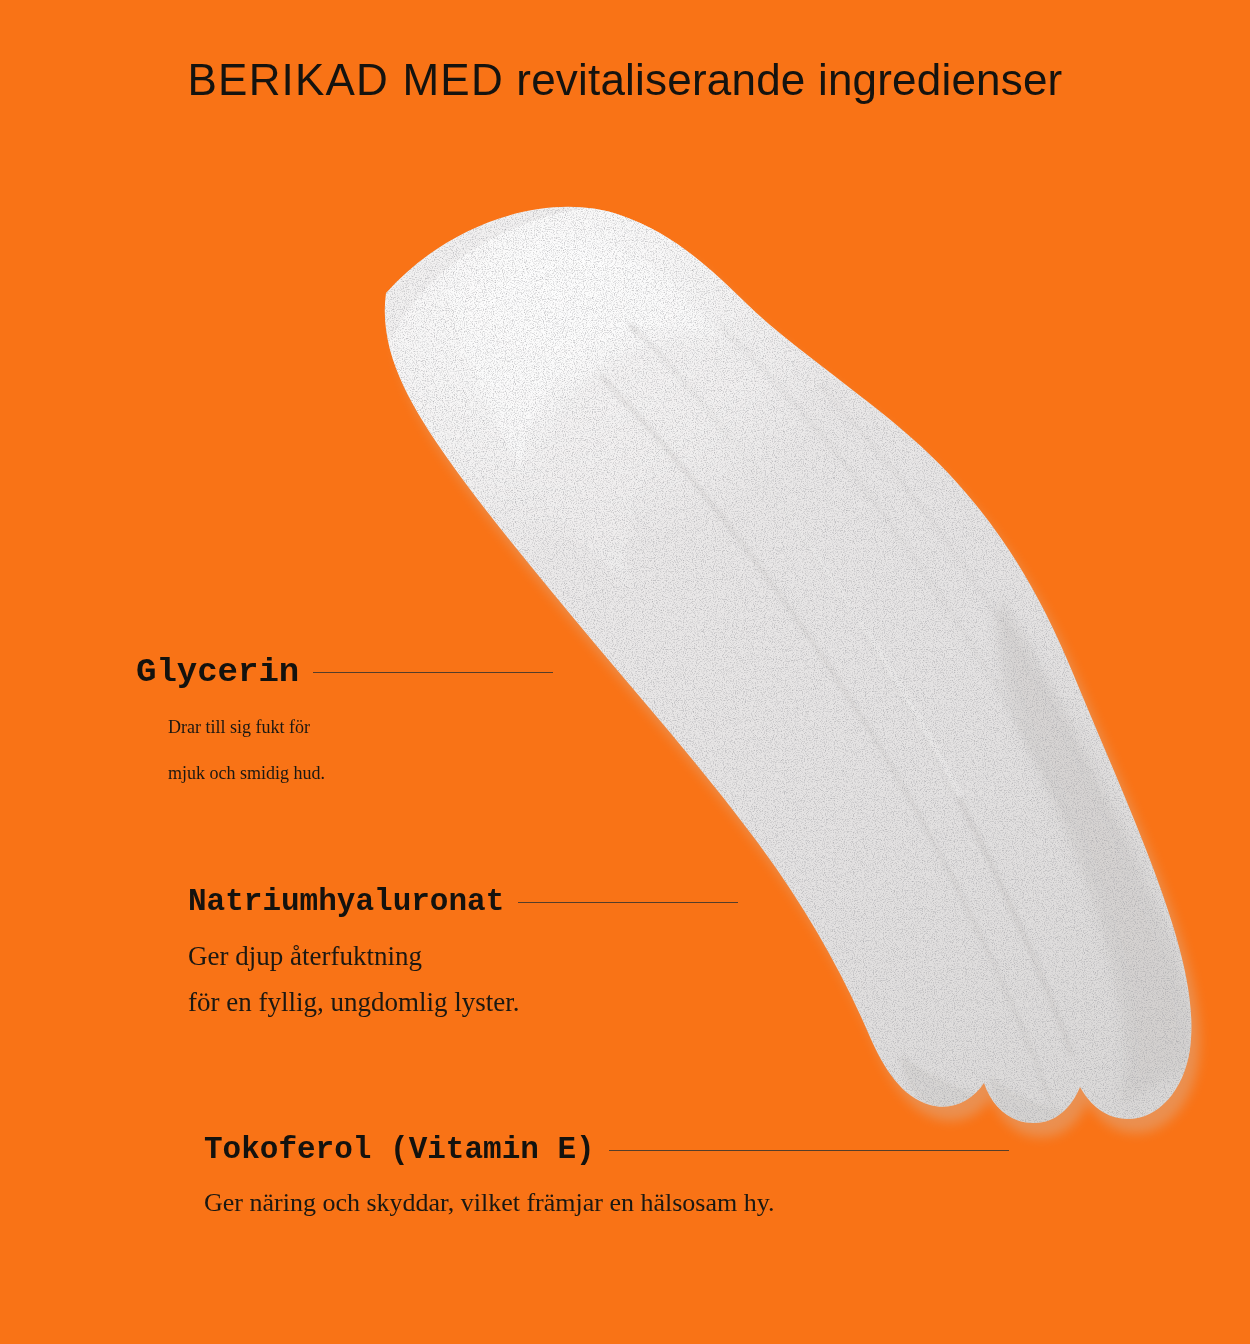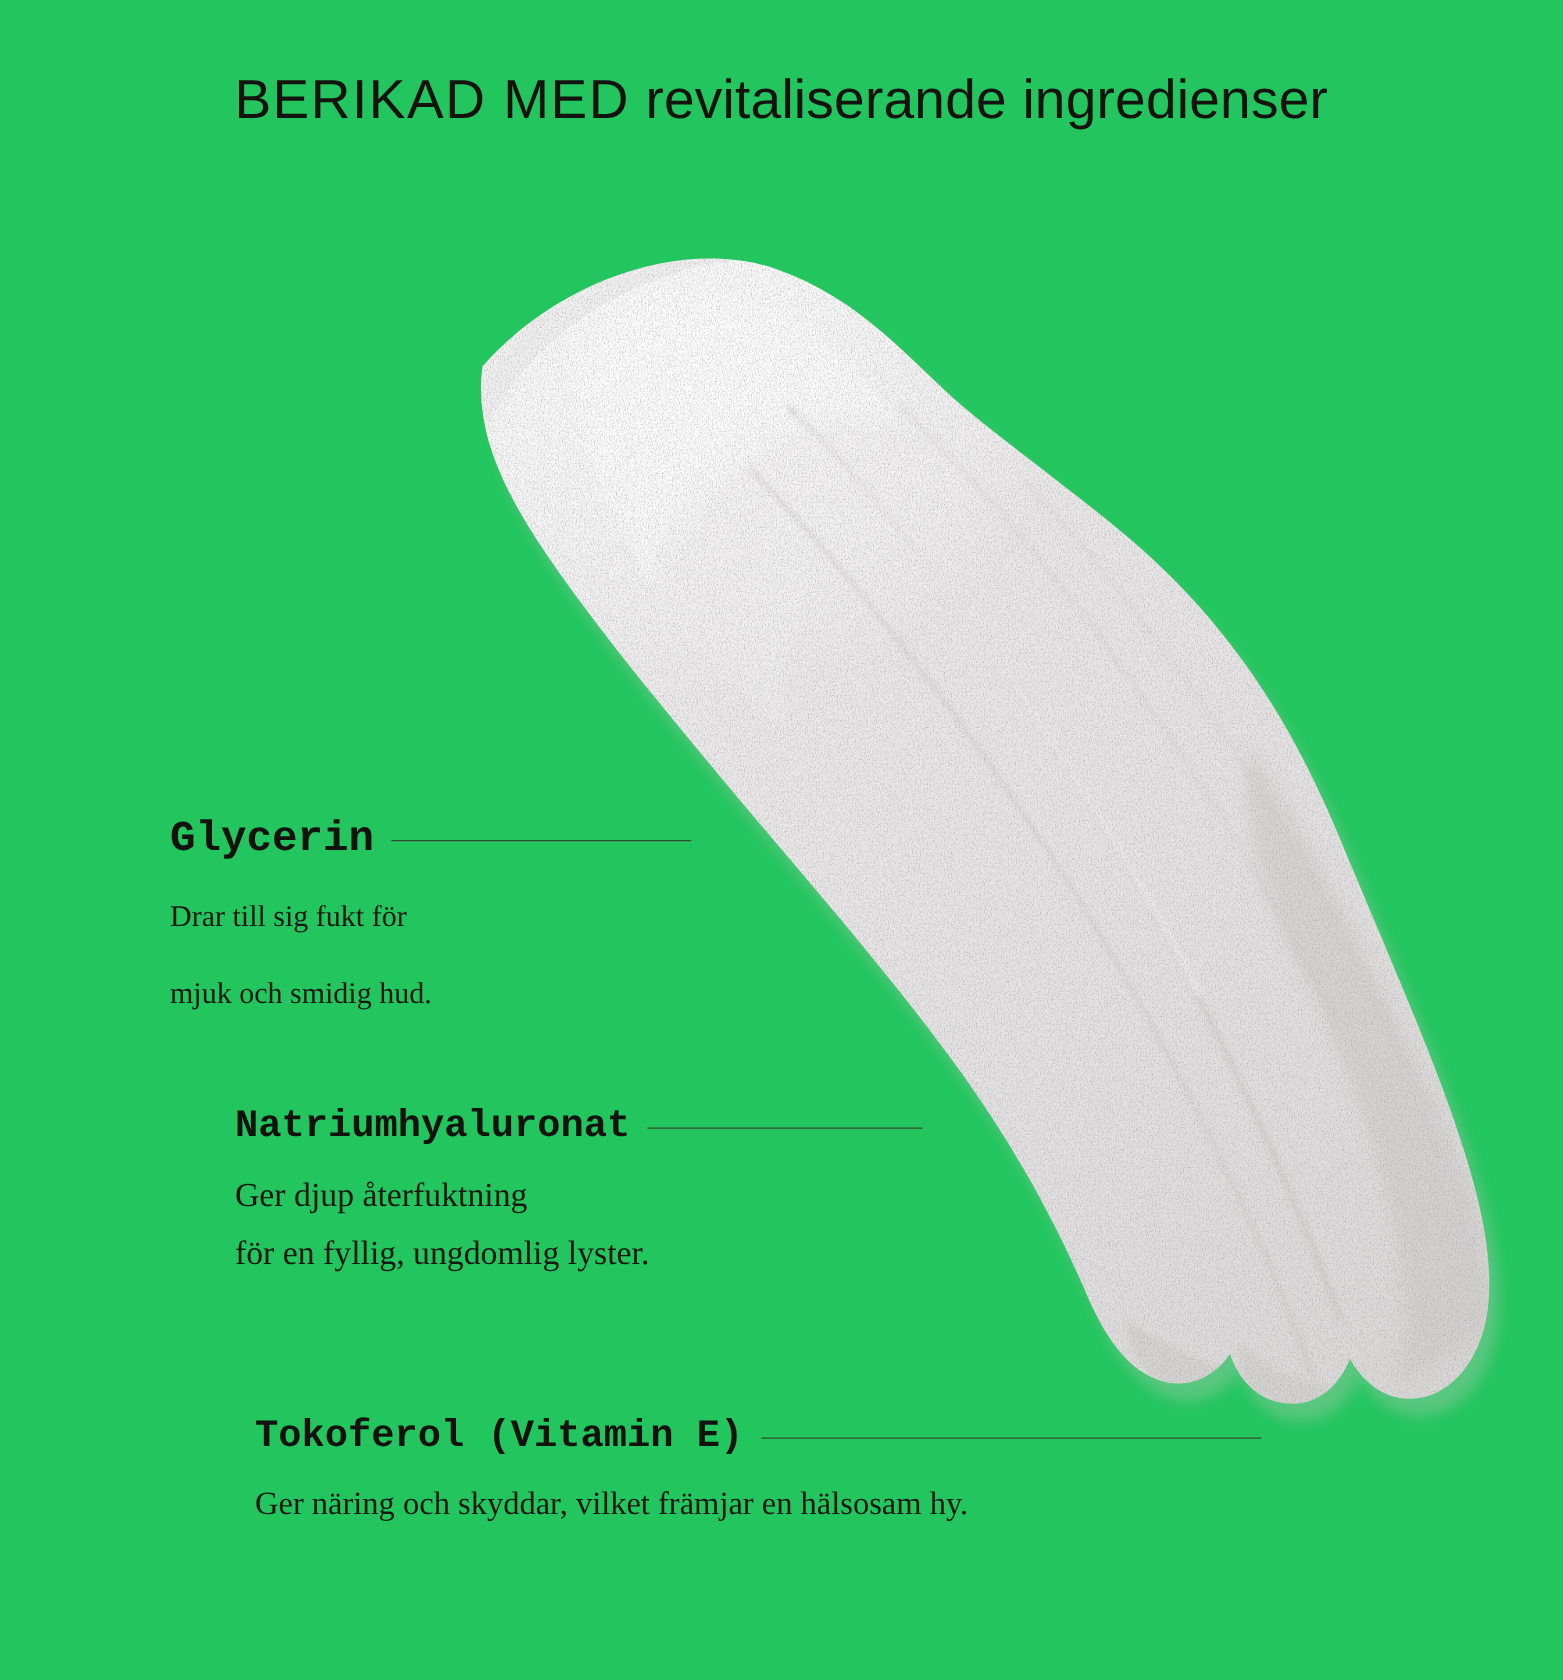--- a/index.html
+++ b/index.html
@@ -10,21 +10,21 @@
     width: 1250px;
     height: 1344px;
     background: #f7f0e4;
     font-family: "Liberation Sans", sans-serif;
     overflow: hidden;
     position: relative;
   }
   .stage {
     position: absolute;
     inset: 0;
-    background: #22c55e;
+    background: #f97316;
   }
 
   
   .headline {
     position: absolute;
     top: 52px;
     left: 0;
     width: 1250px;
     text-align: center;
     font-family: "Liberation Sans", sans-serif;
@@ -81,23 +81,24 @@
     font-weight: 400;
     color: #1b1812;
     white-space: pre-line;
   }
 
   
   #callout-glycerin { left: 136px; top: 652px; }
   #callout-glycerin .callout-title { font-size: 34px; line-height: 40px; }
   #callout-glycerin .leader-line { width: 240px; }
   #callout-glycerin .callout-body {
-    font-size: 24px;
-    line-height: 61px;
+    font-size: 18px;
+    line-height: 46px;
     margin-top: 12px;
+    margin-left: 32px;
   }
 
   
   #callout-natriumhyaluronat { left: 188px; top: 883px; }
   #callout-natriumhyaluronat .callout-title { font-size: 31px; line-height: 38px; }
   #callout-natriumhyaluronat .leader-line { width: 220px; }
   #callout-natriumhyaluronat .callout-body {
     font-size: 27px;
     line-height: 46px;
     margin-top: 12px;

